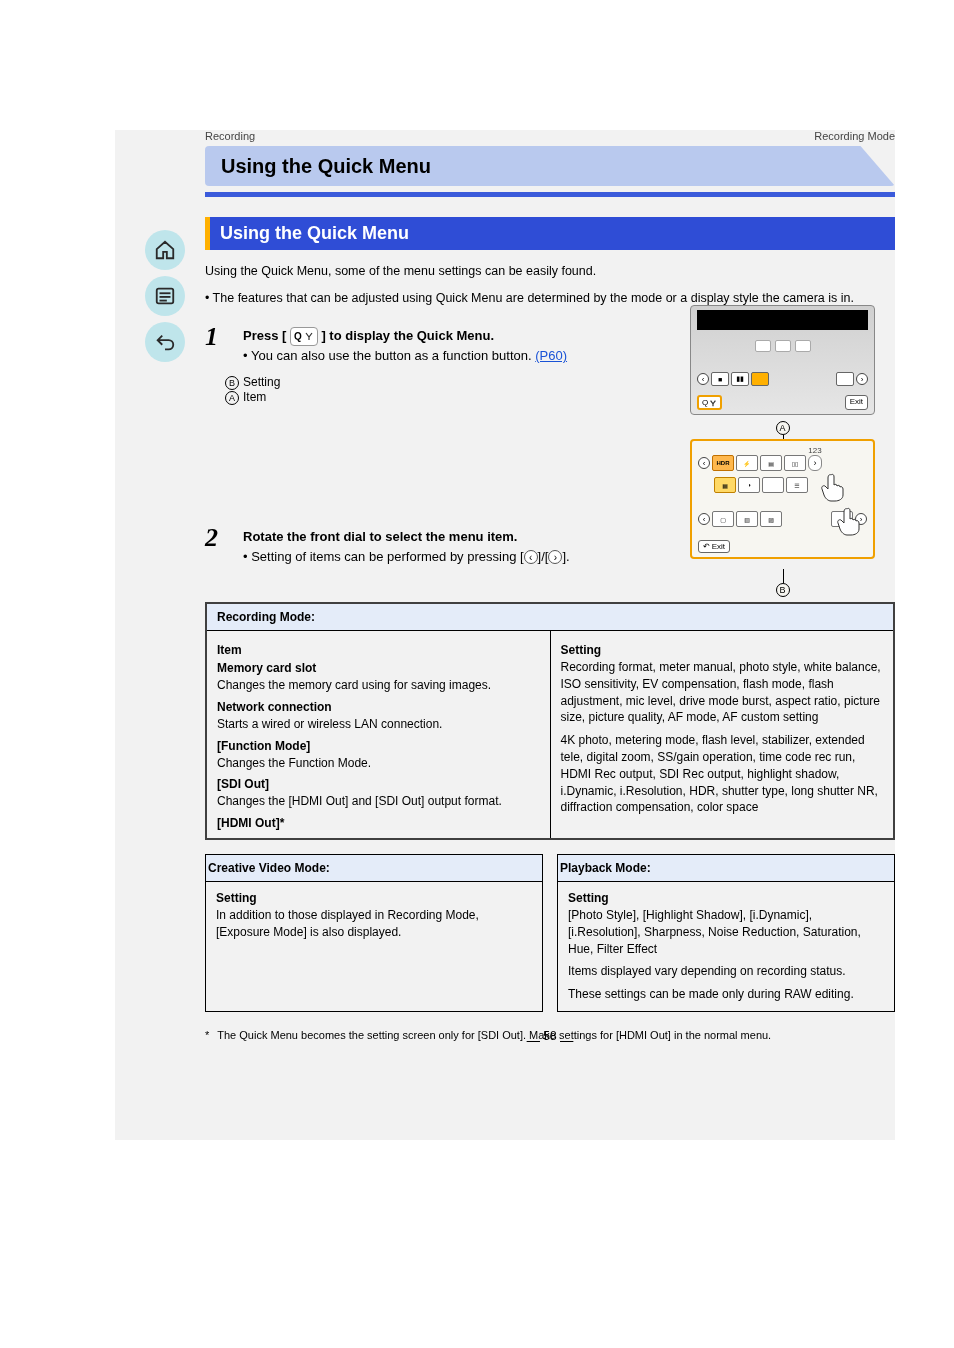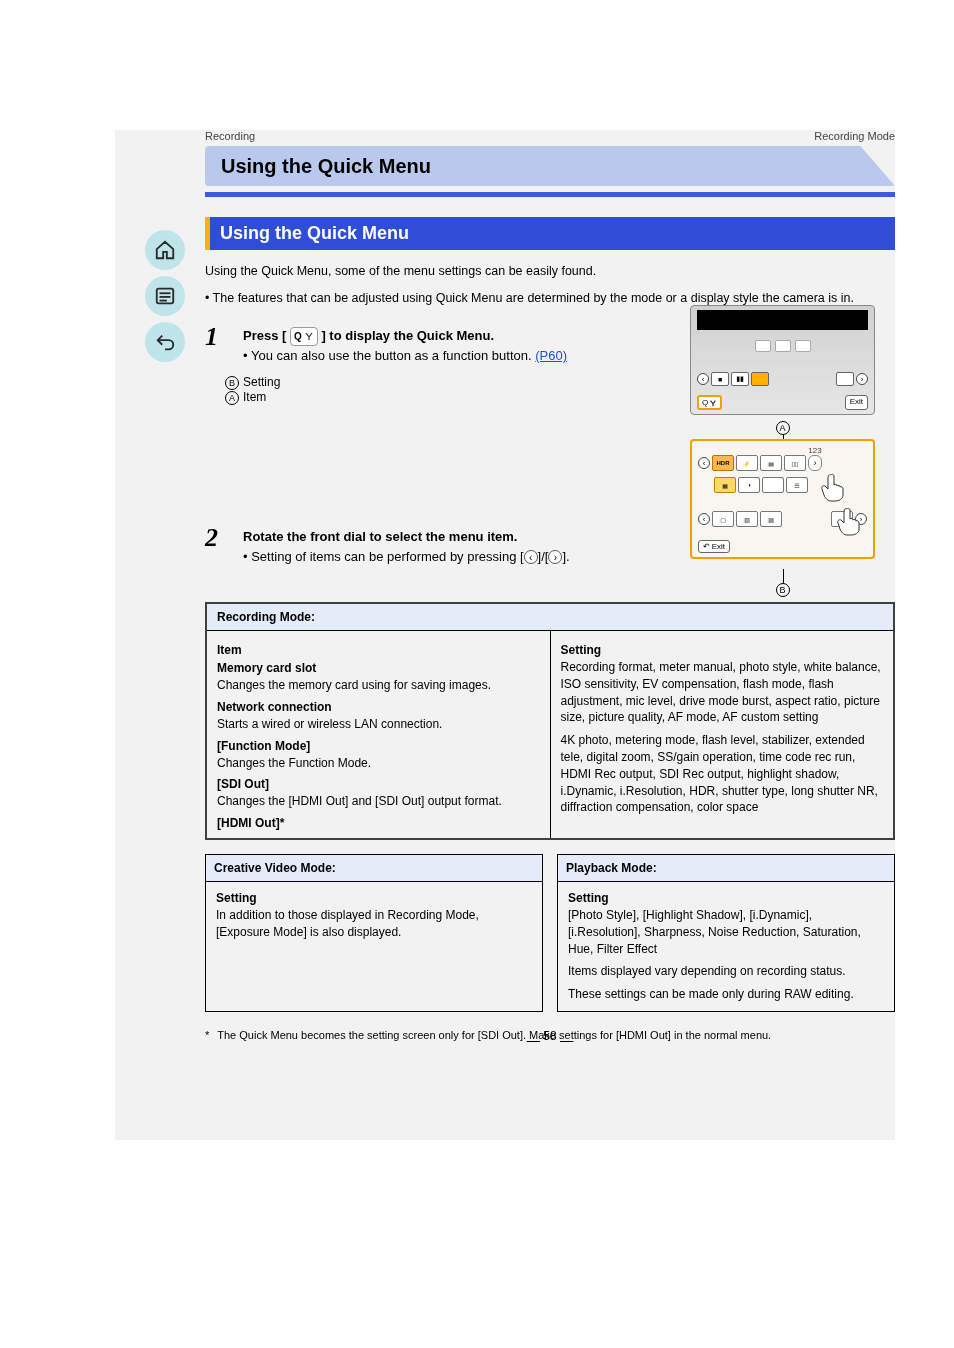--- a/index.html
+++ b/index.html
@@ -218,21 +218,21 @@
   .item-body { margin-top: 2px; margin-bottom: 6px; line-height: 1.4; }
   .two-tables { display: flex; gap: 14px; margin-top: 14px; }
   .small-table {
     border: 1px solid #000;
     width: 50%;
     font-size: 12px;
   }
   .small-table .hdr {
     background: #e4ecf9;
     border-bottom: 1px solid #000;
-    padding: 6px 8px;
+    padding: 6px 2px;
     font-weight: bold;
   }
   .small-table .cell {
     padding: 8px 10px;
     line-height: 1.4;
   }
   .footnote {
     font-size: 11px;
     margin-top: 16px;
     display: flex;

